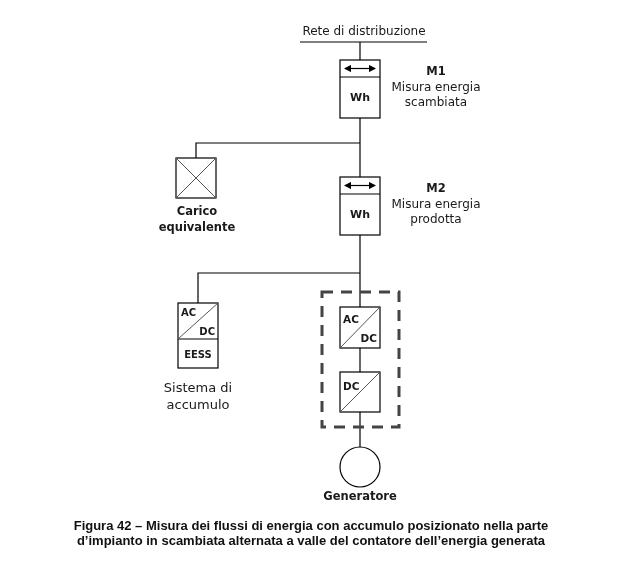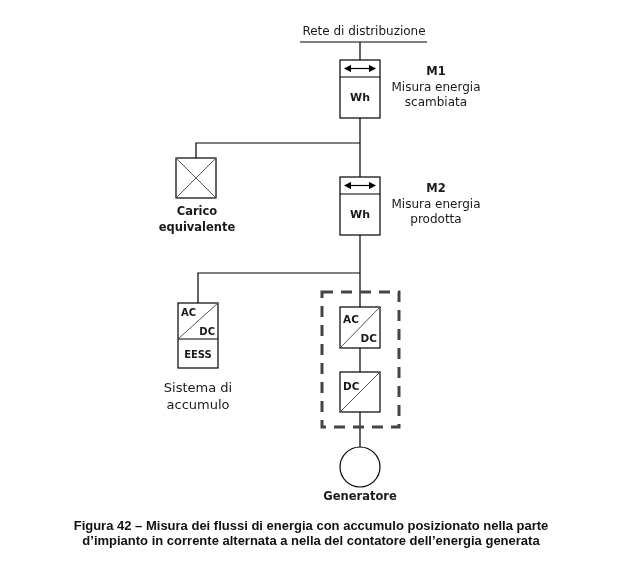--- a/index.html
+++ b/index.html
@@ -82,14 +82,14 @@
     <line x1="340" y1="412" x2="380" y2="372" stroke="#555" stroke-width="1"></line>
     <text class="lbl bold" x="343" y="390" font-size="10.5">DC</text>
   </g>
 
   <circle cx="360" cy="467" r="20" fill="#fff" stroke="#000" stroke-width="1.2"></circle>
   <text class="lbl bold" x="360" y="500" font-size="11.5" text-anchor="middle">Generatore</text>
 </svg>
 
 <div class="caption">
   <div>Figura 42 – Misura dei flussi di energia con accumulo posizionato nella parte</div>
-  <div>d’impianto in corrente alternata a nella del contatore dell’energia generata</div>
+  <div>d’impianto in scambiata alternata a valle del contatore dell’energia generata</div>
 </div>
 
 </body></html>

